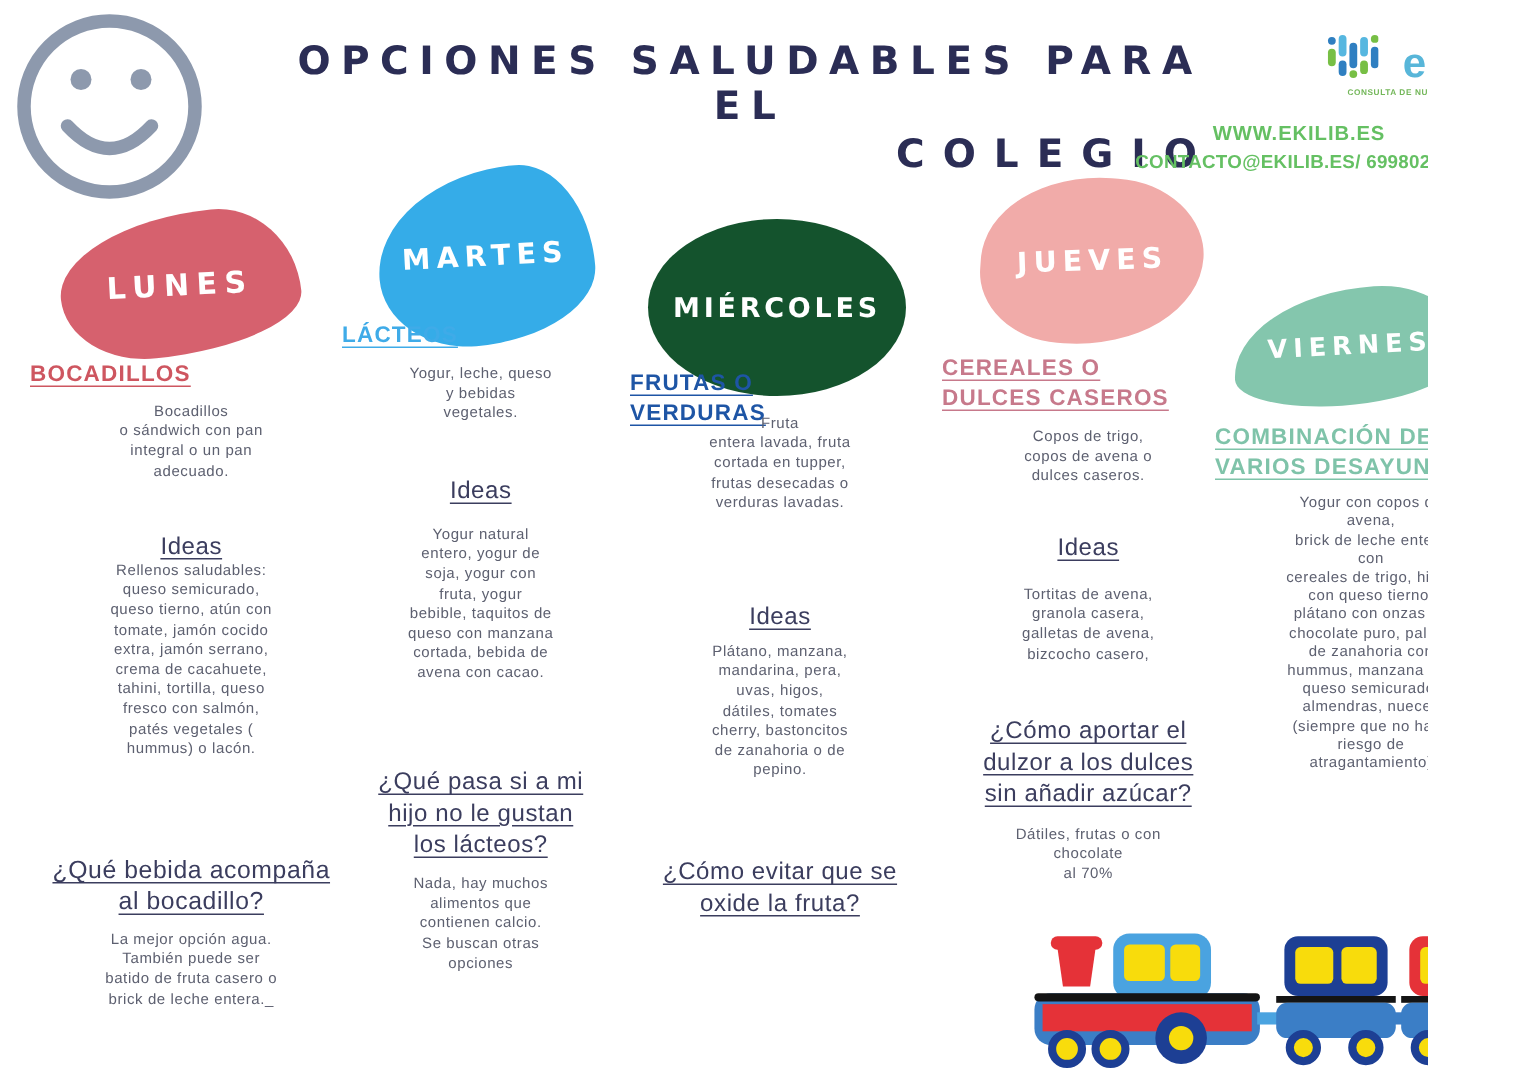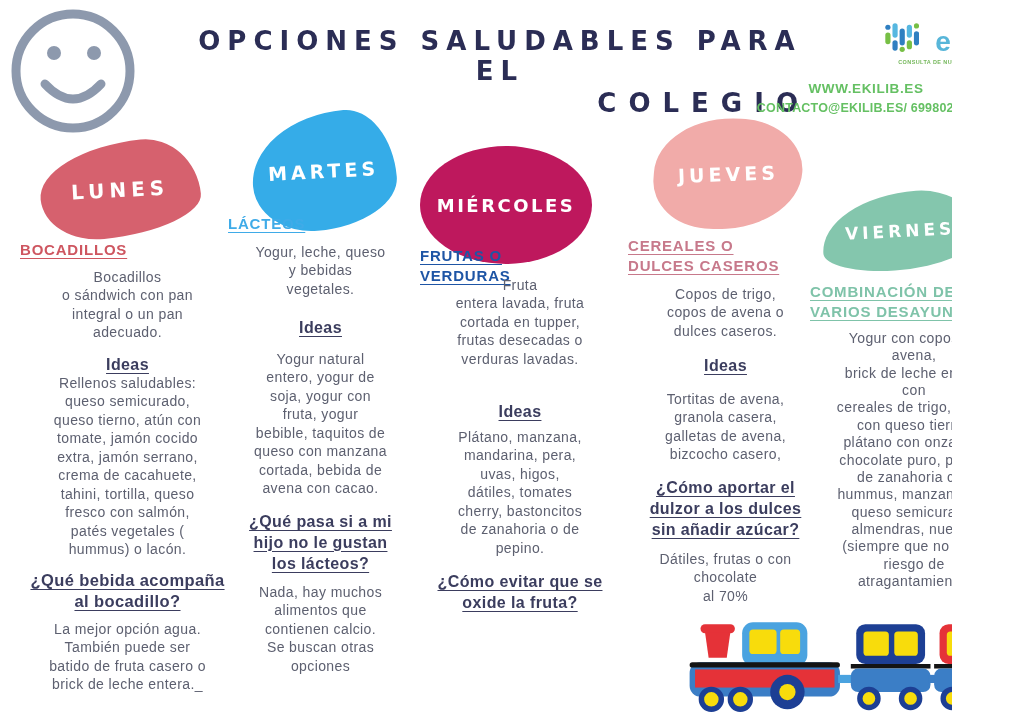--- a/index.html
+++ b/index.html
@@ -51,21 +51,21 @@
   .day-label {
     color:#ffffff; font-family:"DejaVu Sans", sans-serif; font-weight:bold;
     text-align:center; white-space:nowrap;
   }
   #blob-lunes   { left:20px; top:142px; width:160px; height:95px; background:#d6616e;
                   border-radius:66% 34% 63% 37% / 52% 63% 37% 48%; transform:rotate(-6deg); }
   #blob-lunes .day-label { font-size:20px; letter-spacing:5px; transform:rotate(3deg); }
   #blob-martes  { left:24px; top:112px; width:144px; height:118px; background:#35ace8;
                   border-radius:67% 33% 58% 42% / 58% 60% 40% 42%; transform:rotate(-5deg); }
   #blob-martes .day-label { font-size:19px; letter-spacing:4px; transform:rotate(2deg); }
-  #blob-miercoles { left:0; top:146px; width:172px; height:118px; background:#be185d;
+  #blob-miercoles { left:12px; top:146px; width:172px; height:118px; background:#14532d;
                   border-radius:50%;align-items:center; }
   #blob-miercoles .day-label { font-size:18px; letter-spacing:2.5px; }
   #blob-jueves  { left:26px; top:118px; width:148px; height:112px; background:#f1aba9;
                   border-radius:58% 42% 62% 38% / 55% 45% 58% 42%; transform:rotate(4deg); }
   #blob-jueves .day-label { font-size:19px; letter-spacing:4px; transform:rotate(-6deg); }
   #blob-viernes { left:12px; top:192px; width:156px; height:78px; background:#84c6ad;
                   border-radius:62% 38% 55% 45% / 72% 58% 42% 28%; transform:rotate(-4deg); }
   #blob-viernes .day-label { font-size:17px; letter-spacing:4px; transform:rotate(1deg); }
 
   .category {
@@ -75,26 +75,26 @@
     white-space:pre-line; line-height:1.35;
   }
   #col-lunes .category     { top:240px; color:#ce5660; }
   #col-martes .category    { top:214px; color:#3fabe8; }
   #col-miercoles .category { top:246px; color:#1e55a5; }
   #col-jueves .category    { top:236px; color:#c7798b; }
   #col-viernes .category   { top:282px; color:#7fc3a9; }
 
   .body-text {
     position:absolute; left:0; right:0; text-align:center;
-    color:#5d6070; font-size:14px; line-height:1.32; letter-spacing:0.4px;
+    color:#5d6070; font-size:10px; line-height:1.32; letter-spacing:0.4px;
     white-space:pre-line;
   }
   .subhead {
     position:absolute; left:0; right:0; text-align:center;
-    color:#3b3d5e; font-weight:bold; font-size:16px; letter-spacing:0.4px;
+    color:#3b3d5e; font-weight:normal; font-size:16px; letter-spacing:0.4px;
     text-decoration:underline; text-underline-offset:3px;
     white-space:pre-line; line-height:1.3;
   }
 
   #col-lunes .intro       { top:268px; }
   #col-lunes .ideas-label { top:355px; }
   #col-lunes .ideas       { top:374px; }
   #col-lunes .question    { top:570px; font-size:16.5px; }
   #col-lunes .answer      { top:620px; }
 

